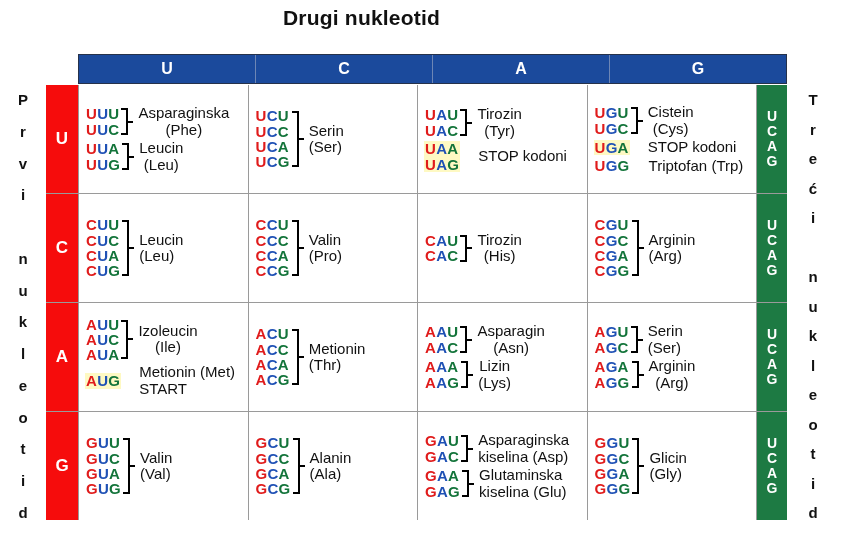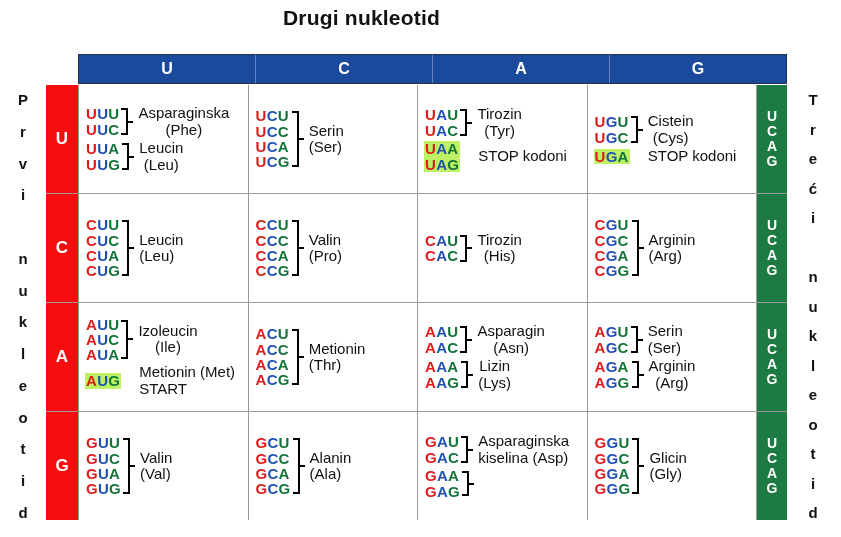--- a/index.html
+++ b/index.html
@@ -70,21 +70,21 @@
     color:#fff;font-weight:bold;font-size:14px;line-height:1.08;
     display:flex;flex-direction:column;align-items:center;justify-content:center;
   }
   
   .grp{display:flex;align-items:center;margin:1px 0;}
   .codons{display:flex;flex-direction:column;line-height:1.02;}
   .codon{
     font-size:15px;font-weight:bold;letter-spacing:.3px;
     white-space:nowrap;padding:0 1px;
   }
-  .codon.hl{background:#bef264;}
+  .codon.hl{background:#fef9c3;}
   .p1{color:#e01b1b;}
   .p2{color:#1f51b5;}
   .p3{color:#13743a;}
   
   .brace{
     width:13px;align-self:stretch;margin-left:1px;position:relative;
   }
   .brace::before{
     content:"";position:absolute;left:0;top:3px;bottom:3px;width:7px;
     border:2px solid #000;border-left:none;border-radius:0;
@@ -213,20 +213,27 @@
               <div class="aa center">Cistein
 (Cys)</div>
             </div>
             <div class="grp">
               <div class="codons">
                 <div class="codon hl"><span class="p1">U</span><span class="p2">G</span><span class="p3">A</span></div>
               </div>
               <div class="brace none"></div>
               <div class="aa">STOP kodoni</div>
             </div>
+            <div class="grp">
+              <div class="codons">
+                <div class="codon"><span class="p1">U</span><span class="p2">G</span><span class="p3">G</span></div>
+              </div>
+              <div class="brace none"></div>
+              <div class="aa">Triptofan (Trp)</div>
+            </div>
           </div>
         </div>
         <div class="thirdnuc">
           <div>U</div>
           <div>C</div>
           <div>A</div>
           <div>G</div>
         </div>
       </div>
       <div class="trow">
@@ -412,20 +419,22 @@
               <div class="brace"></div>
               <div class="aa">Asparaginska
 kiselina (Asp)</div>
             </div>
             <div class="grp">
               <div class="codons">
                 <div class="codon"><span class="p1">G</span><span class="p2">A</span><span class="p3">A</span></div>
                 <div class="codon"><span class="p1">G</span><span class="p2">A</span><span class="p3">G</span></div>
               </div>
               <div class="brace"></div>
+              <div class="aa">Glutaminska
+kiselina (Glu)</div>
             </div>
           </div>
           <div class="cell">
             <div class="grp">
               <div class="codons">
                 <div class="codon"><span class="p1">G</span><span class="p2">G</span><span class="p3">U</span></div>
                 <div class="codon"><span class="p1">G</span><span class="p2">G</span><span class="p3">C</span></div>
                 <div class="codon"><span class="p1">G</span><span class="p2">G</span><span class="p3">A</span></div>
                 <div class="codon"><span class="p1">G</span><span class="p2">G</span><span class="p3">G</span></div>
               </div>

